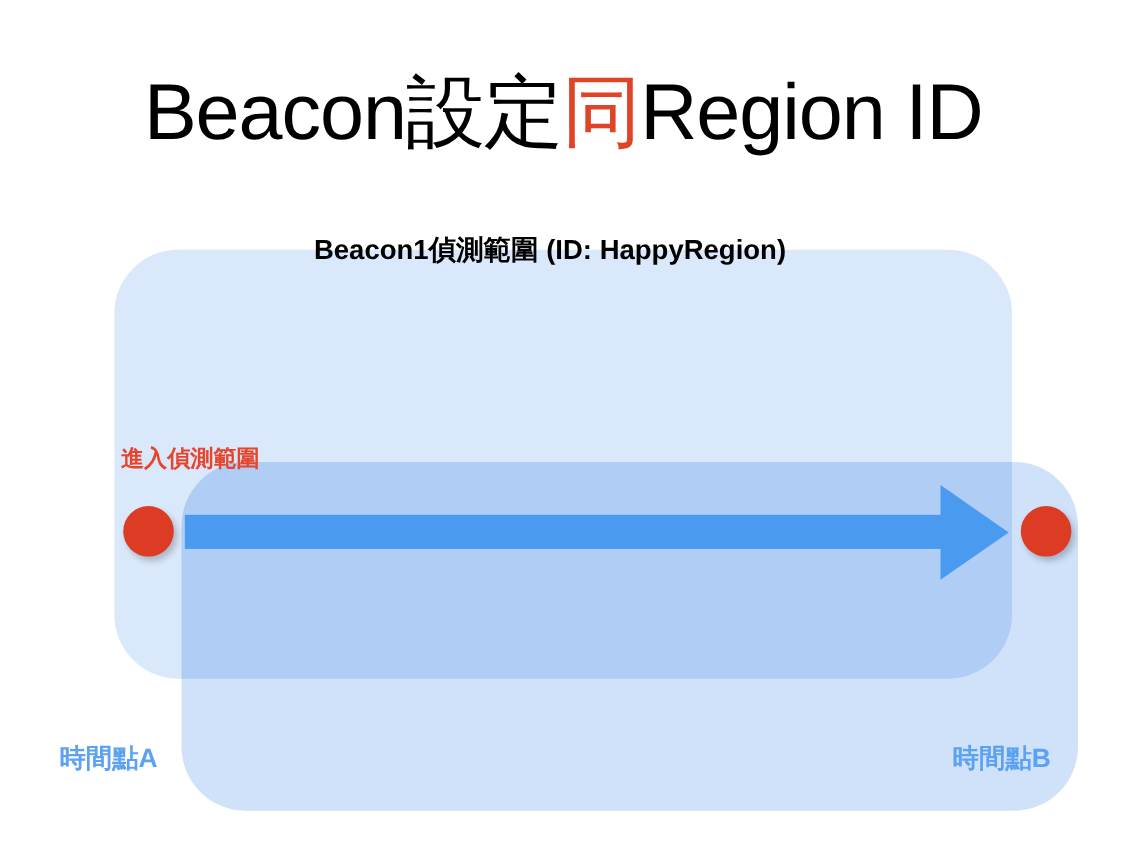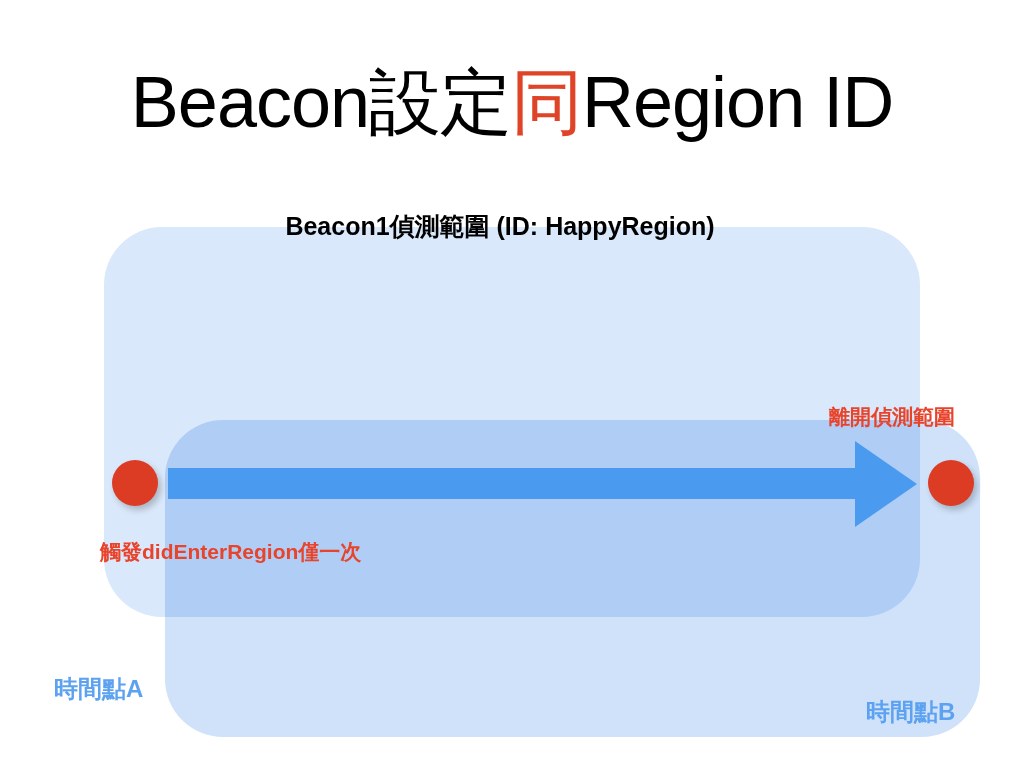--- a/index.html
+++ b/index.html
@@ -133,40 +133,39 @@
 
   
   .time-label {
     position: absolute;
     font-size: 24px;
     font-weight: bold;
     color: #5CA2F0;
     white-space: nowrap;
   }
   #time-a-label { left: 54px;  top: 673px; }
-  #time-b-label { left: 866px; top: 696px; }
+  #time-b-label { left: 866px; top: 673px; }
 </style>
 </head>
 <body>
 
 <div id="slide">
 
   <div id="title"><span>Beacon設定</span><span class="hl">同</span><span>Region ID</span></div>
 
   <div id="region1-box" class="region-box"></div>
 
   <div id="region2-box" class="region-box"></div>
 
   <div id="region1-caption" class="region-caption">Beacon1偵測範圍 (ID: HappyRegion)</div>
 
   <div id="arrow-shaft"></div>
   <div id="arrow-head"></div>
 
   <div id="dot-a" class="endpoint-dot"></div>
   <div id="dot-b" class="endpoint-dot"></div>
 
-  <div id="exit-range-label" class="event-label">離開偵測範圍</div>
-  <div id="enter-trigger-label" class="event-label">觸發didEnterRegion僅一次</div>
+  <div id="enter-range-label" class="event-label">進入偵測範圍</div>
 
   <div id="time-a-label" class="time-label">時間點A</div>
   <div id="time-b-label" class="time-label">時間點B</div>
 
 </div>
 
 </body></html>

